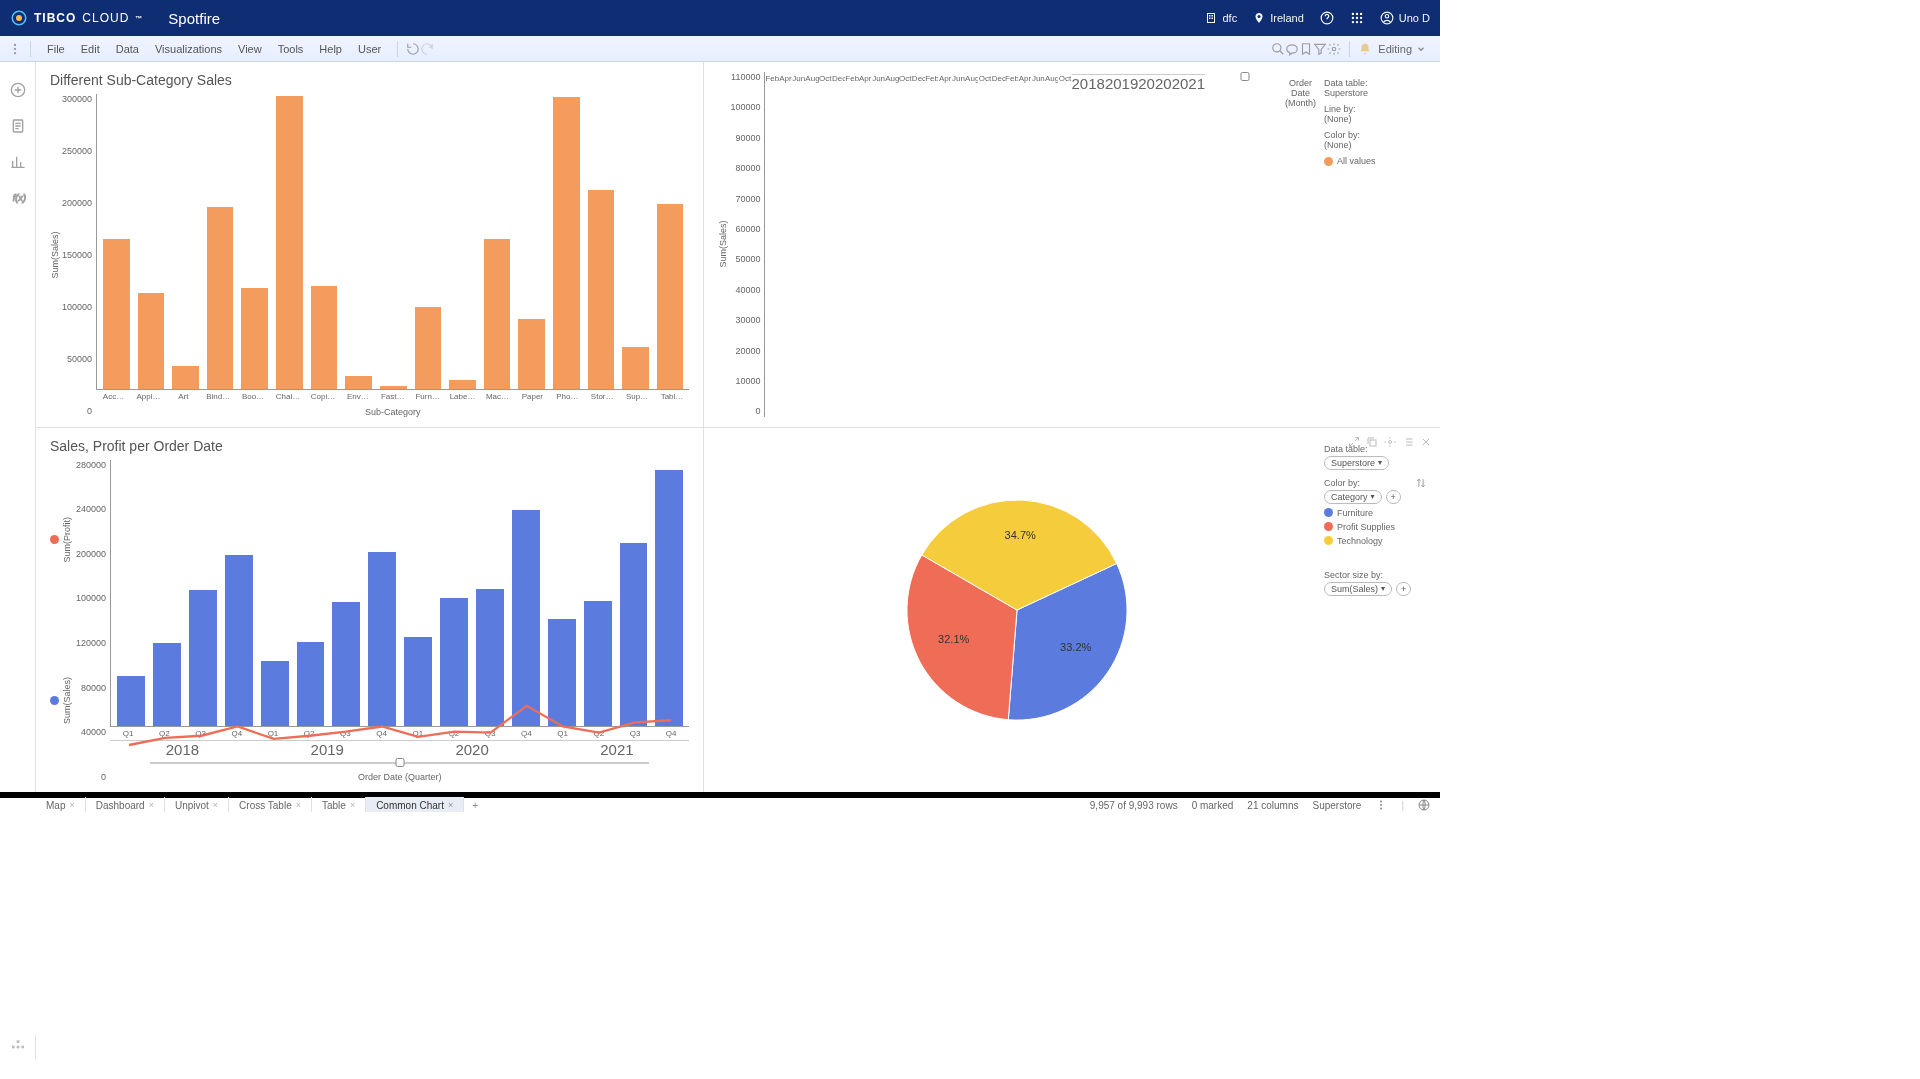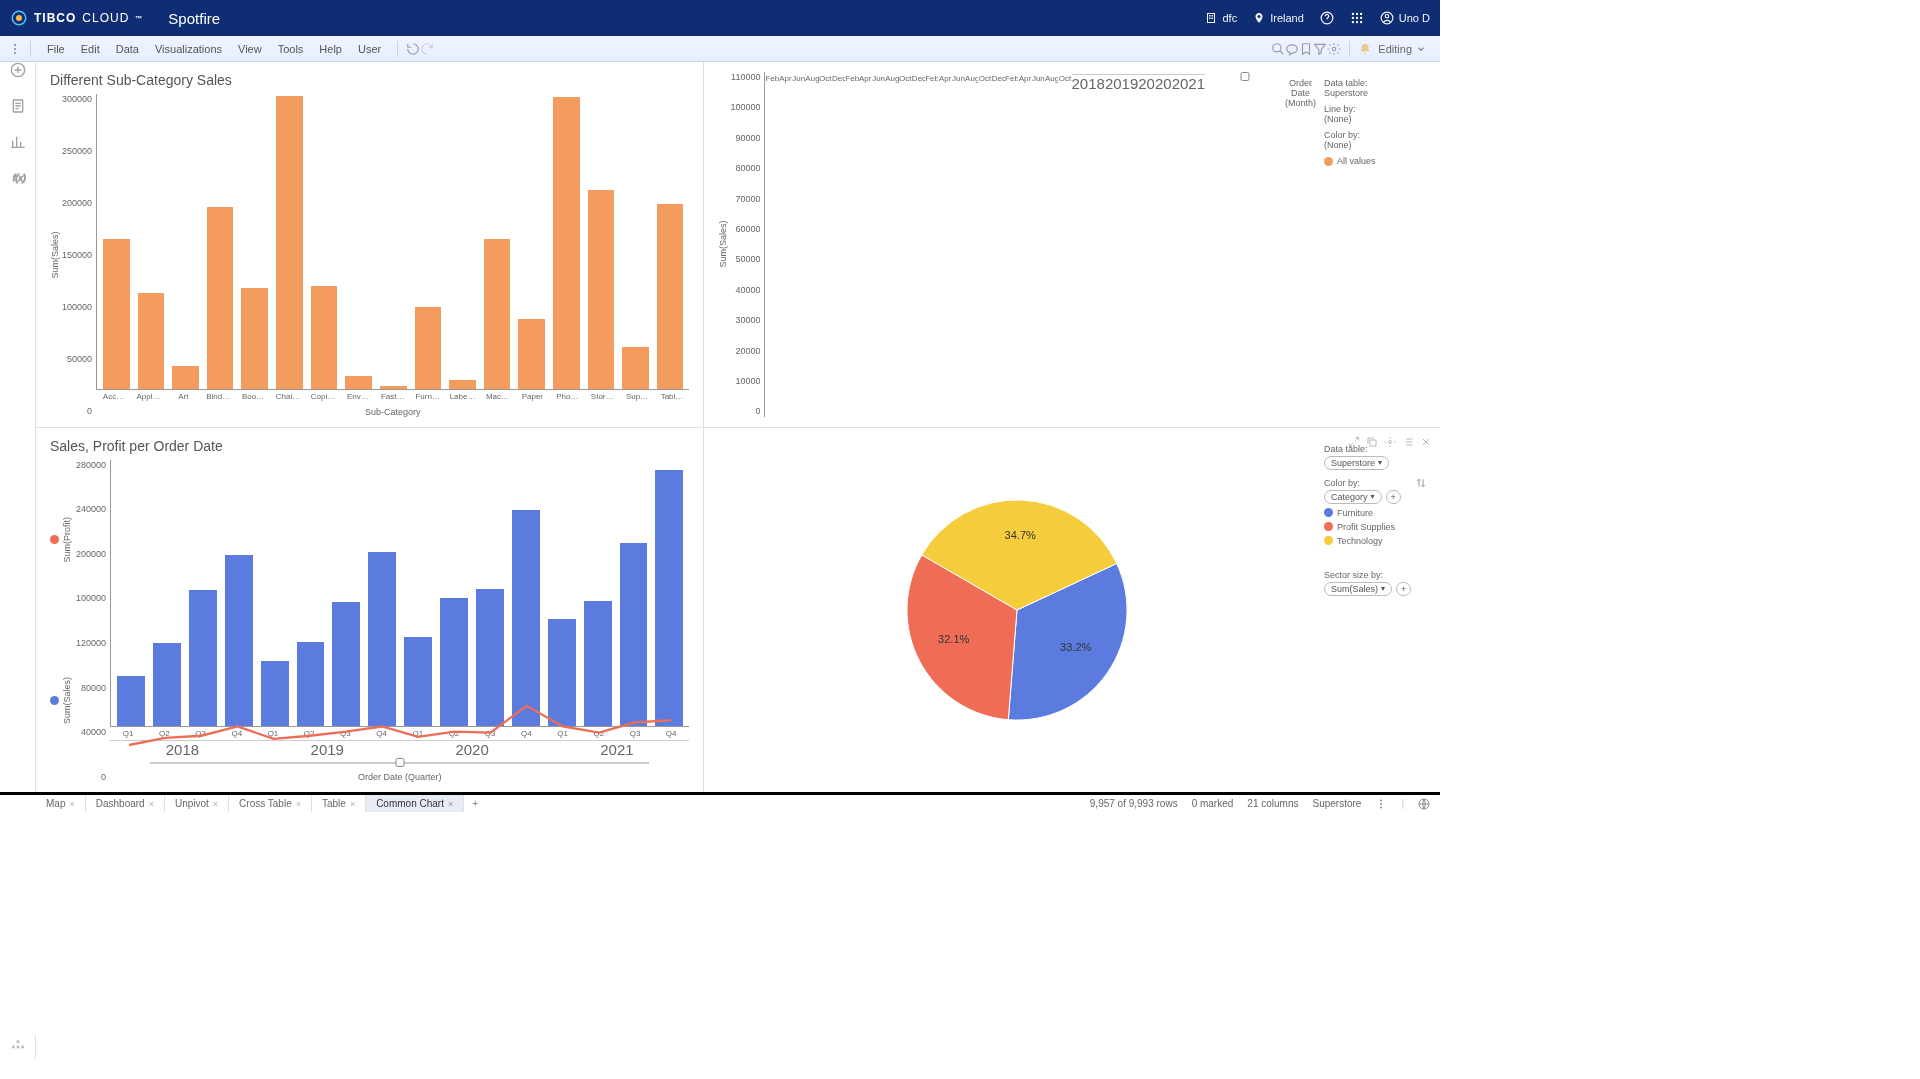--- a/index.html
+++ b/index.html
@@ -11,21 +11,21 @@
 .top-spacer{flex:1}
 .top-right{display:flex;gap:16px;font-size:11px}
 .top-item{display:flex;align-items:center;gap:5px;opacity:.95}
 .menu-bar{height:26px;background:linear-gradient(#f0f4ff,#e6eeff);border-bottom:1px solid #c8d4e8;display:flex;align-items:center;padding:0 8px;color:#555;font-size:11px}
 .menu-sep{width:1px;height:16px;background:#c8d4e8;margin:0 8px}
 .menu-item{padding:0 8px;cursor:pointer}
 .menu-right{margin-left:auto;display:flex;align-items:center;}
 .menu-icon{width:14px;height:14px;opacity:.6;cursor:pointer}
 .editing-pill{display:flex;align-items:center;gap:4px;padding:2px 6px;color:#666;font-size:11px}
 .main{display:flex;height:730px}
-.left-rail{width:36px;background:#fff;border-right:1px solid #e0e0e0;display:flex;flex-direction:column;align-items:center;padding-top:0;gap:20px}
+.left-rail{width:36px;background:#fff;border-right:1px solid #e0e0e0;display:flex;flex-direction:column;align-items:center;padding-top:20px;gap:20px}
 .rail-icon{width:16px;height:16px;opacity:.55;cursor:pointer}
 .canvas{flex:1;display:grid;grid-template-columns:1fr 1fr;grid-template-rows:1fr 1fr;gap:1px;background:#e0e0e0}
 .panel{background:#fff;padding:10px 14px;display:flex;flex-direction:column;position:relative}
 .panel-title{font-size:14px;color:#555;margin-bottom:6px}
 .chart-body{flex:1;display:flex}
 .y-axis{display:flex;flex-direction:column;justify-content:space-between;align-items:flex-end;padding-right:4px;font-size:9px;color:#666}
 .y-label{writing-mode:vertical-rl;transform:rotate(180deg);font-size:9px;color:#666;text-align:center;margin-right:2px}
 .plot{flex:1;position:relative;border-left:1px solid #999;border-bottom:1px solid #999}
 .bars{position:absolute;inset:0;display:flex;align-items:flex-end;justify-content:space-around;padding:0 2px}
 .bar{background:#f39c5d;flex:1;margin:0 4px}
@@ -38,21 +38,21 @@
 .legend-val{margin-bottom:6px}
 .legend-item{display:flex;align-items:center;gap:4px;margin-top:4px}
 .legend-dot{width:9px;height:9px;border-radius:50%}
 .line-chart svg{width:100%;height:100%}
 .pie-wrap{display:flex;align-items:center;justify-content:center;flex:1}
 .group-labels{display:flex;justify-content:space-around;font-size:15px;color:#666;border-top:1px solid #ccc;margin-top:2px}
 .panel-tools{position:absolute;top:8px;right:8px;display:flex;gap:6px}
 .panel-tool{width:12px;height:12px;opacity:.45;cursor:pointer}
 .slider-track{height:2px;background:#ccc;position:relative;margin:4px 40px 2px}
 .slider-thumb{position:absolute;top:-4px;left:50%;width:9px;height:9px;background:#fff;border:1px solid #888;border-radius:2px;transform:translateX(-50%)}
-.bottom-bar{height:20px;background:#fff;border-top:3px solid #000000;display:flex;align-items:center;font-size:10px;color:#555}
+.bottom-bar{height:20px;background:#fff;border-top:6px solid #000000;display:flex;align-items:center;font-size:10px;color:#555}
 .tabs{display:flex;align-items:center;margin-left:36px}
 .tab{padding:3px 10px;border-right:1px solid #e0e0e0;display:flex;align-items:center;gap:4px;cursor:pointer;color:#666}
 .tab.active{background:#e8edf5;color:#333}
 .tab-close{font-size:9px;opacity:.5}
 .tab-add{padding:3px 8px;color:#888;cursor:pointer}
 .status{margin-left:auto;display:flex;align-items:center;gap:14px;padding-right:10px;color:#666}
 .pill-sel{display:inline-flex;align-items:center;gap:3px;border:1px solid #bbb;border-radius:10px;padding:1px 6px;font-size:9px;color:#555;margin-top:2px;cursor:pointer}
 .axis-double{display:flex;flex-direction:column;justify-content:space-around;align-items:center;margin-right:2px}
 .profit-line{position:absolute;inset:0;pointer-events:none}
 .bottom-rail{position:absolute;left:0;bottom:20px;width:36px;height:24px;display:flex;align-items:center;justify-content:center;border-right:1px solid #e0e0e0;background:#fff}

